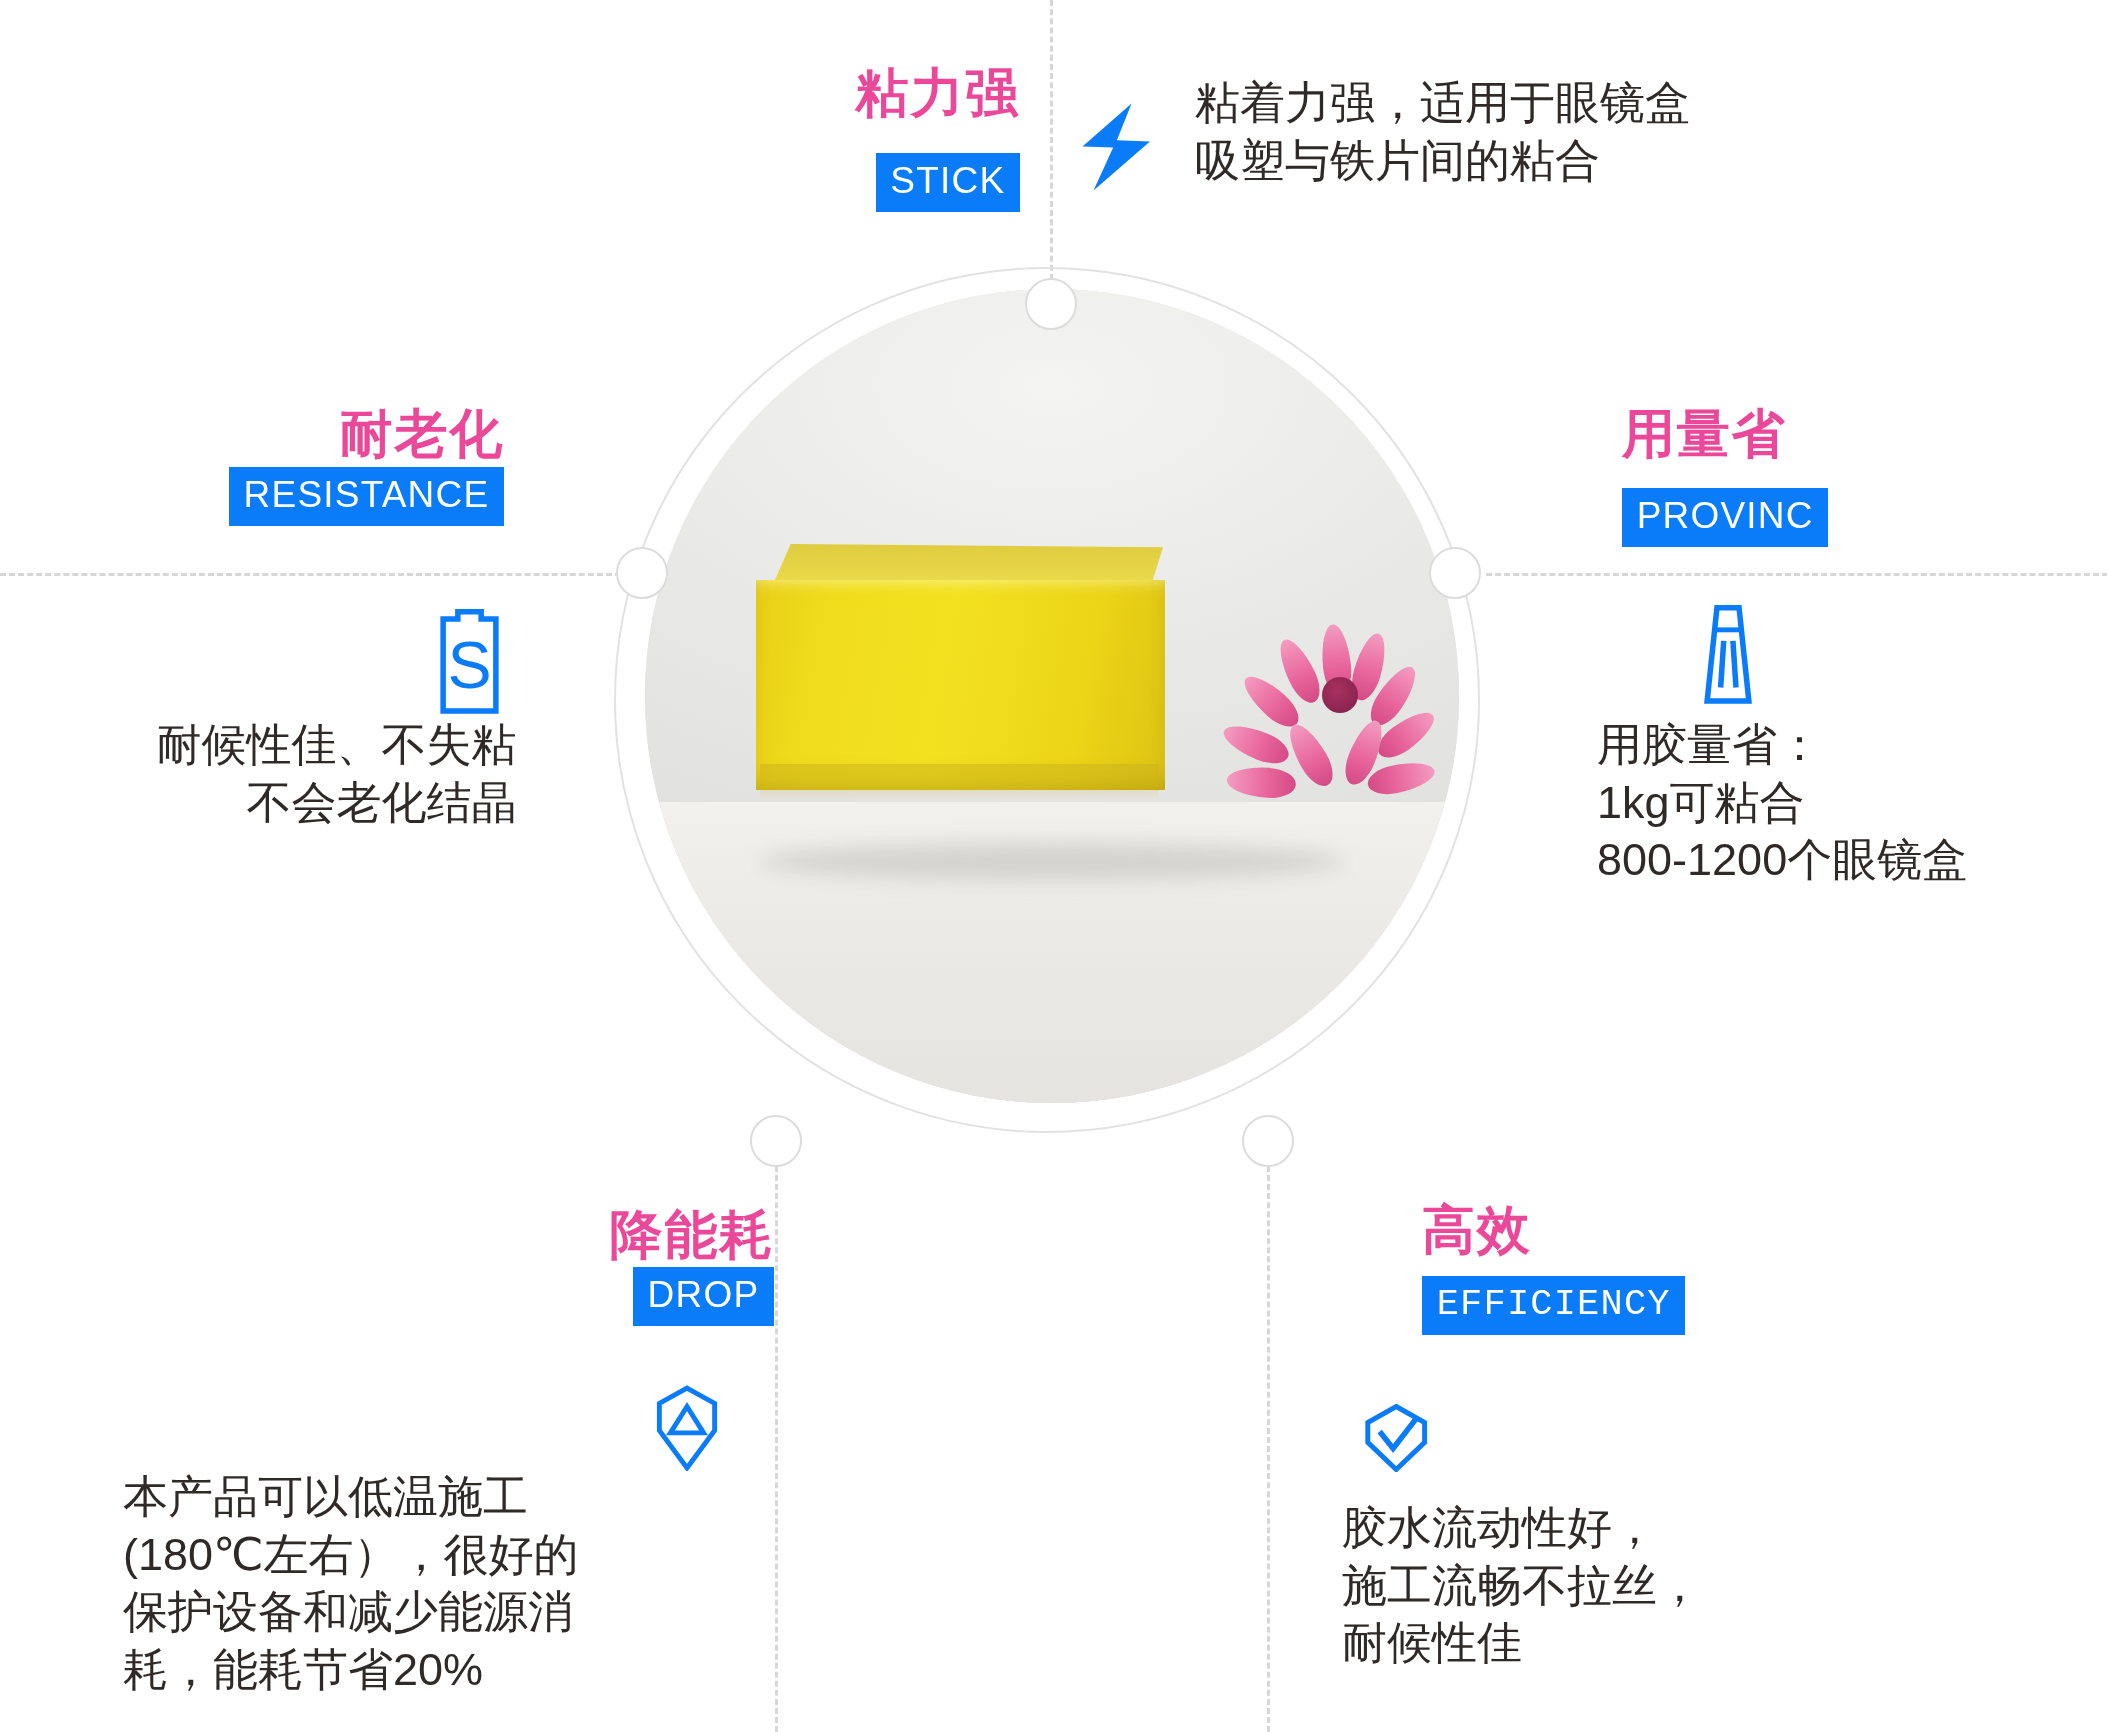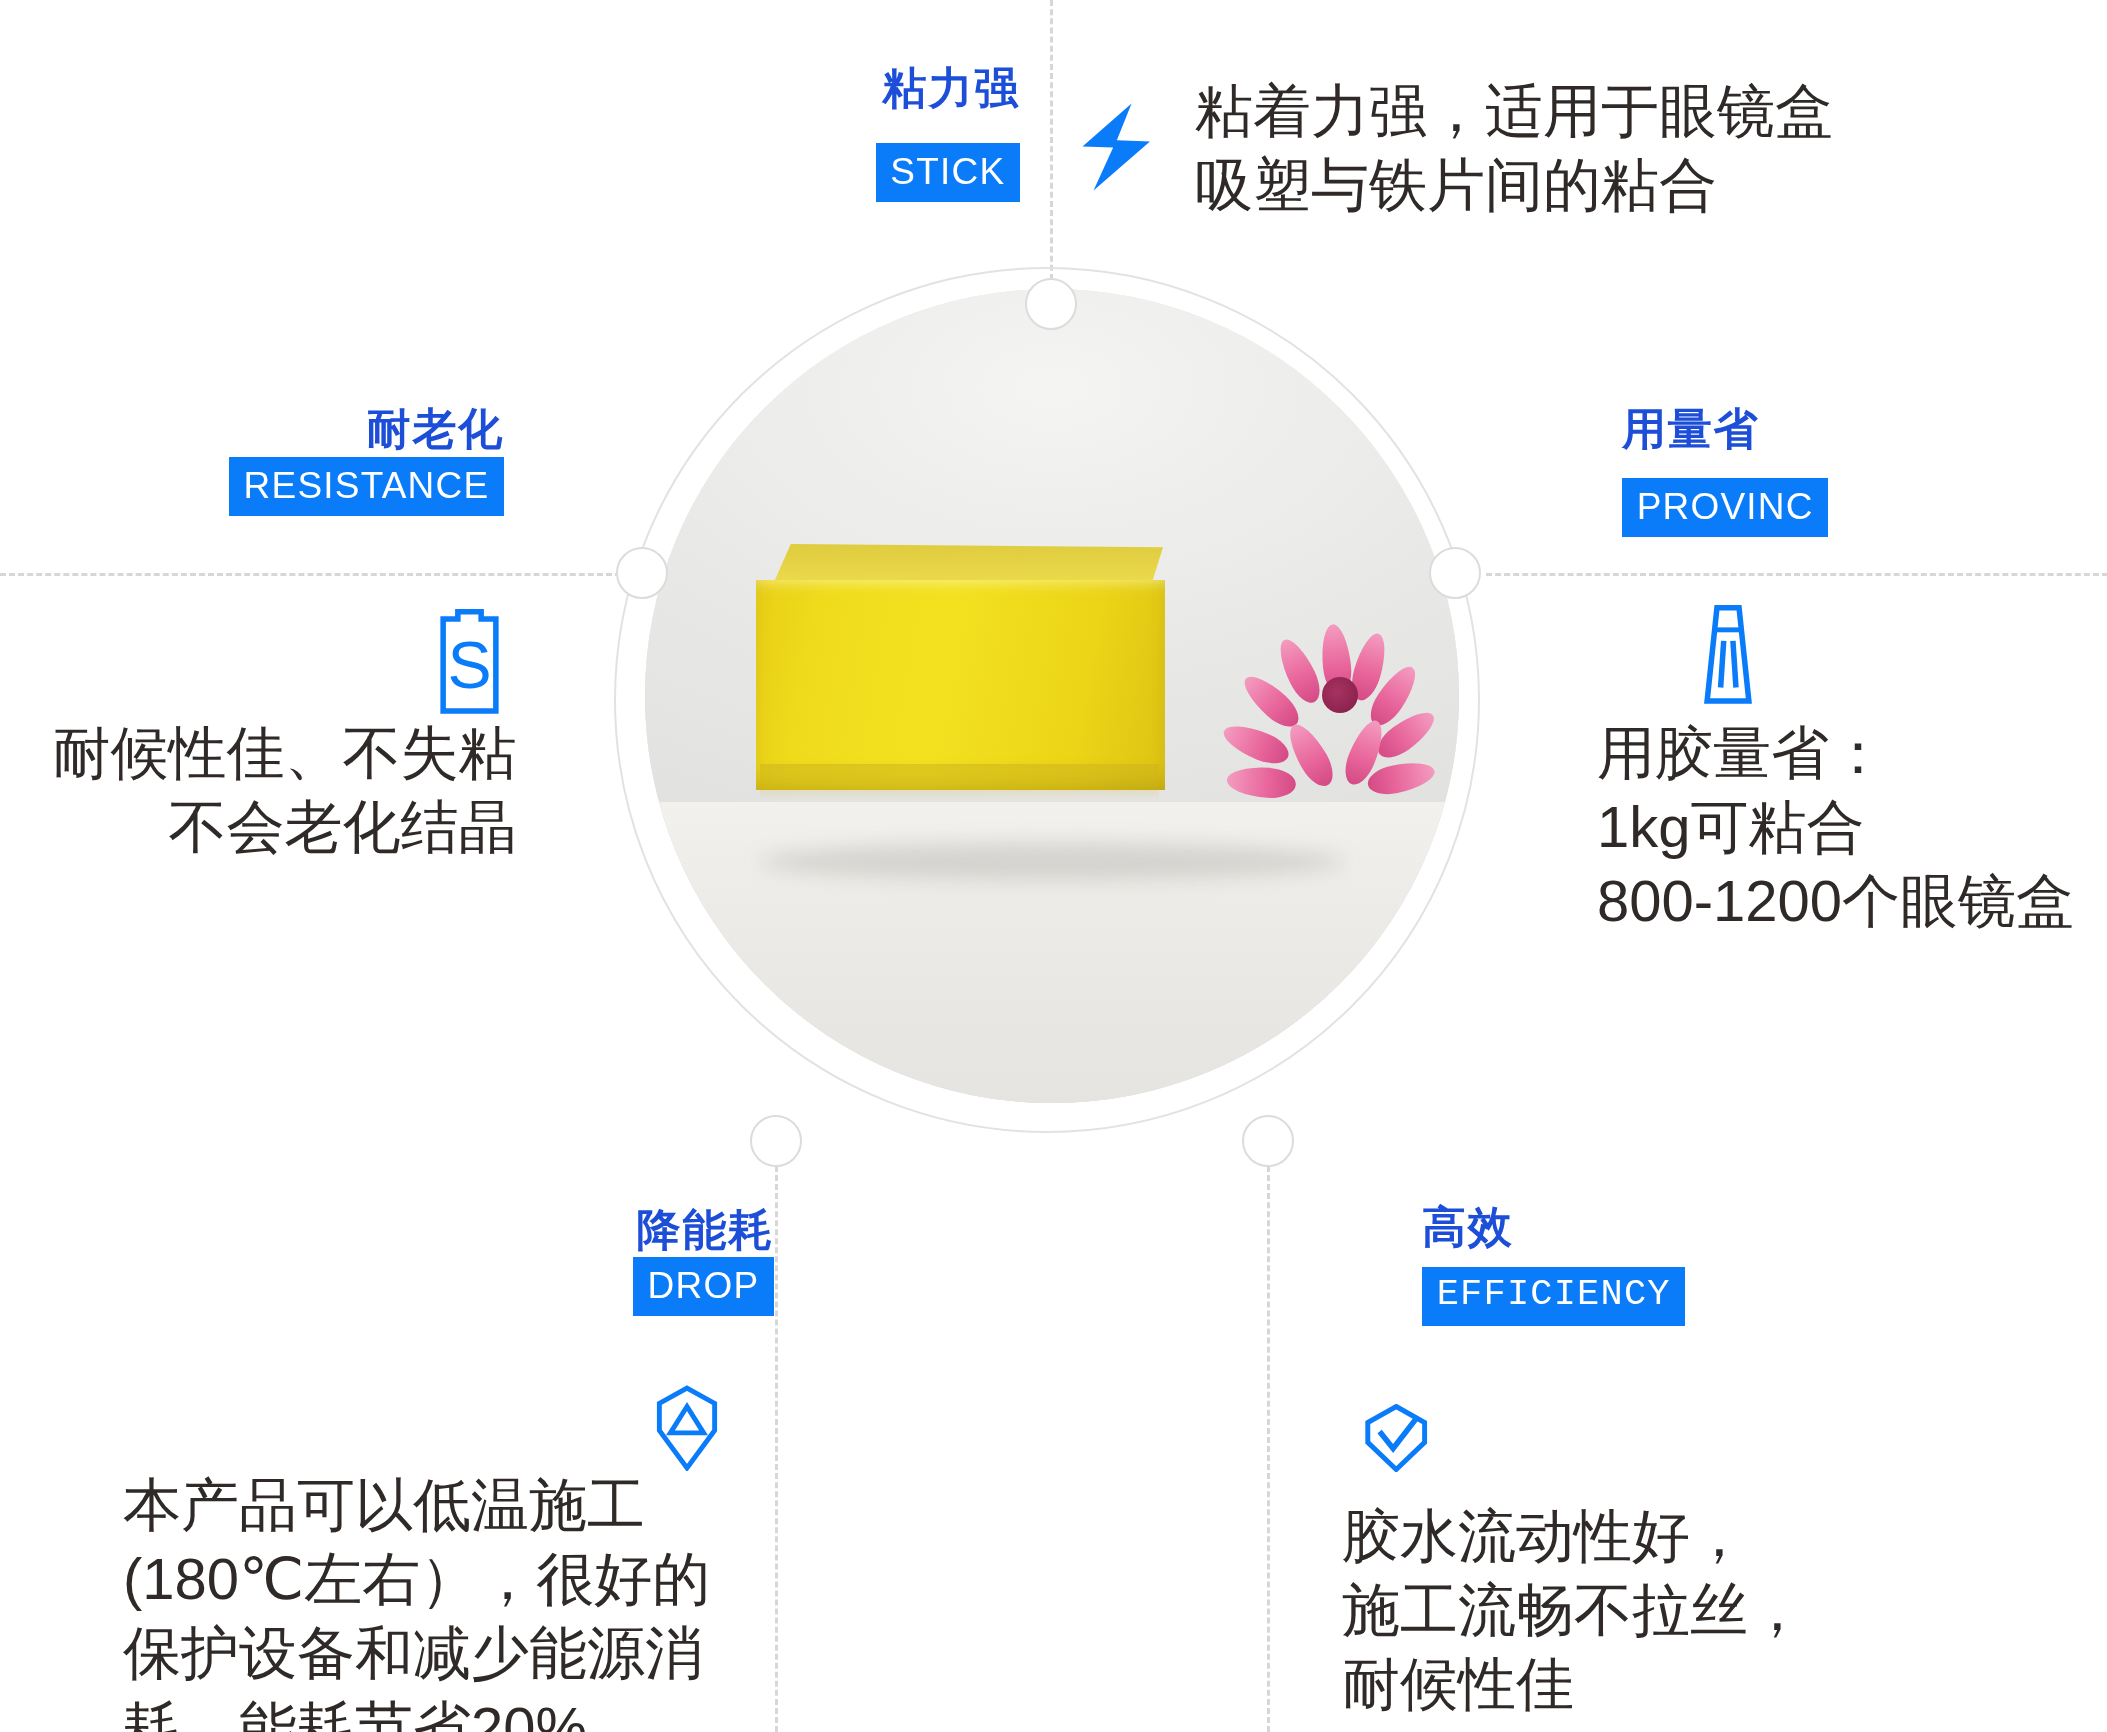--- a/index.html
+++ b/index.html
@@ -136,39 +136,39 @@
     border-radius: 50%;
     background: #ffffff;
     border: 2.5px solid #dcdcdc;
     box-sizing: border-box;
   }
 
   
   .feature { position: absolute; }
 
   .f-title {
-    font-size: 44px;
+    font-size: 53px;
     font-weight: bold;
-    color: #1d4ed8;
+    color: #ec4899;
     letter-spacing: 1.8px;
     line-height: 1.05;
     white-space: nowrap;
   }
   .f-tag {
     display: inline-block;
     background: #0a7cfa;
     color: #ffffff;
     font-size: 37px;
     line-height: 1;
     padding: 9.8px 14.7px 12.3px 14.7px;
     letter-spacing: 1.2px;
     white-space: nowrap;
   }
   .f-desc {
-    font-size: 58px;
+    font-size: 45px;
     color: #2f2a27;
     line-height: 1.28;
     white-space: pre-line;
   }
 
   .icon-svg { display: block; }
 
   
   .al-right { text-align: right; }
   .al-left  { text-align: left; }

